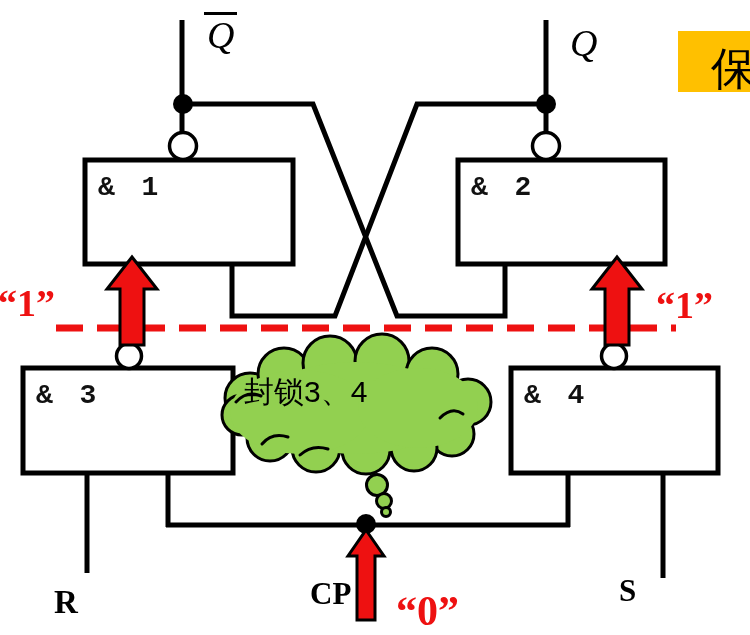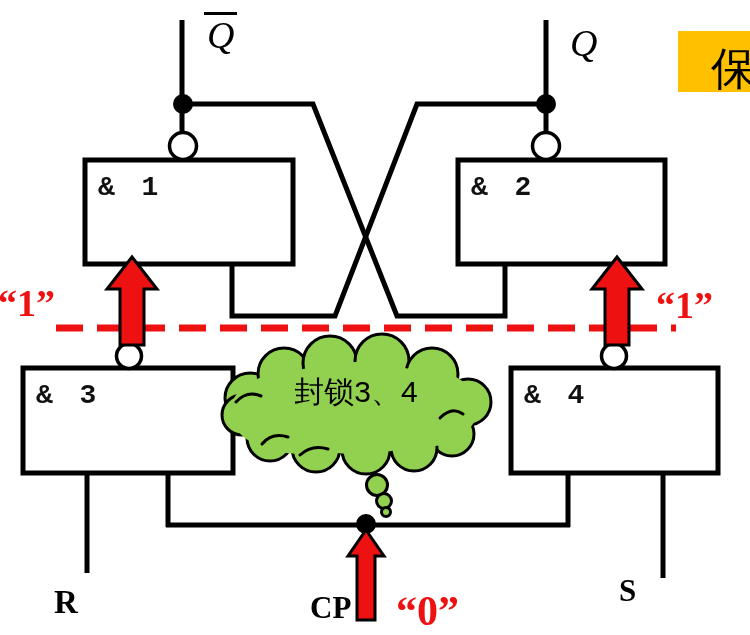--- a/index.html
+++ b/index.html
@@ -6,21 +6,21 @@
   .page{position:relative;width:750px;height:635px;background:#ffffff;overflow:hidden;
         font-family:"Liberation Serif","DejaVu Serif",serif;}
   .page svg{position:absolute;left:0;top:0;}
   .lbl{position:absolute;white-space:nowrap;line-height:1;color:#000;}
   .out-lbl{font-style:italic;font-size:38px;}
   .overbar{display:inline-block;border-top:3px solid #000;padding:1px 3px 0 3px;}
   .gate-lbl{font-family:"Liberation Mono","DejaVu Sans Mono",monospace;
             font-size:28px;font-weight:bold;word-spacing:10px;color:#111;}
   .red-note{color:#ee1111;font-weight:bold;font-size:38px;}
   .in-lbl{font-weight:bold;font-size:32px;}
-  .cloud-txt{position:absolute;left:244px;top:374px;width:224px;text-align:center;
+  .cloud-txt{position:absolute;left:244px;top:374px;width:224px;text-align:left;
              font-size:30px;line-height:36px;color:#000;
              font-family:"Liberation Sans","DejaVu Sans",sans-serif;}
   .badge{position:absolute;left:678px;top:31px;width:77px;height:61px;background:#ffc000;}
   .badge span{position:absolute;left:33px;top:8px;font-size:45px;color:#000;
               font-family:"Liberation Sans","DejaVu Sans",sans-serif;}
 </style>
 </head>
 <body>
 
 <div class="page">
@@ -109,21 +109,21 @@
   <div class="lbl gate-lbl" style="left:98px;top:174px;">&amp; 1</div>
   <div class="lbl gate-lbl" style="left:471px;top:174px;">&amp; 2</div>
   <div class="lbl gate-lbl" style="left:36px;top:382px;">&amp; 3</div>
   <div class="lbl gate-lbl" style="left:524px;top:382px;">&amp; 4</div>
 
   <div class="lbl red-note" style="left:-2px;top:284px;">“1”</div>
   <div class="lbl red-note" style="left:656px;top:286px;">“1”</div>
   <div class="lbl red-note" style="left:396px;top:590px;font-size:42px;">“0”</div>
 
   <div class="lbl in-lbl" style="left:54px;top:586px;font-size:33px;">R</div>
-  <div class="lbl in-lbl" style="left:310px;top:592px;font-size:31px;">CP</div>
+  <div class="lbl in-lbl" style="left:310px;top:578px;font-size:31px;">CP</div>
   <div class="lbl in-lbl" style="left:619px;top:575px;font-size:31px;">S</div>
 
   <div class="cloud-txt">
     <div>封锁3、4</div>
   </div>
 
   <div class="badge">
     <span>保</span>
   </div>
 

